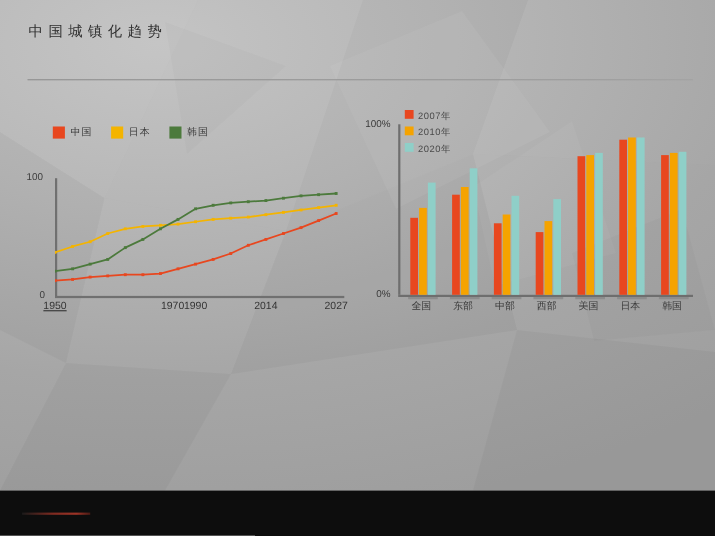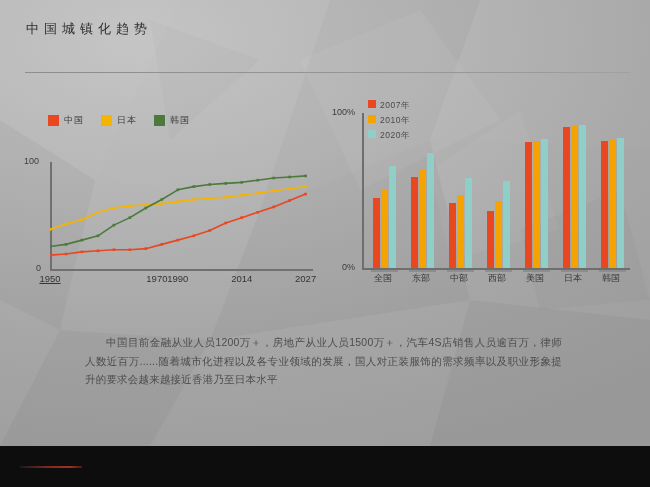--- a/index.html
+++ b/index.html
@@ -255,19 +255,18 @@
         <div class="bxlabel" style="left: 53px;">全国</div>
         <div class="bxlabel" style="left: 91px;">东部</div>
         <div class="bxlabel" style="left: 129px;">中部</div>
         <div class="bxlabel" style="left: 167px;">西部</div>
         <div class="bxlabel" style="left: 205px;">美国</div>
         <div class="bxlabel" style="left: 243px;">日本</div>
         <div class="bxlabel" style="left: 281px;">韩国</div>
       </div>
   </div>
 
-  <div class="body-text">中国目前金融从业人员1200万＋，房地产从业人员1500万＋，汽车4S店销售人员逾百万，律师人数近百万......随着城市化进程以及各专业领域的发展，国人对正装服饰的需求频率以及职业形象提升的要求会越来越接近香港乃至日本水平</div>
 
   <div class="footer">
     <div class="foot-line"></div>
   </div>
 
 </div>
 
 </body></html>

